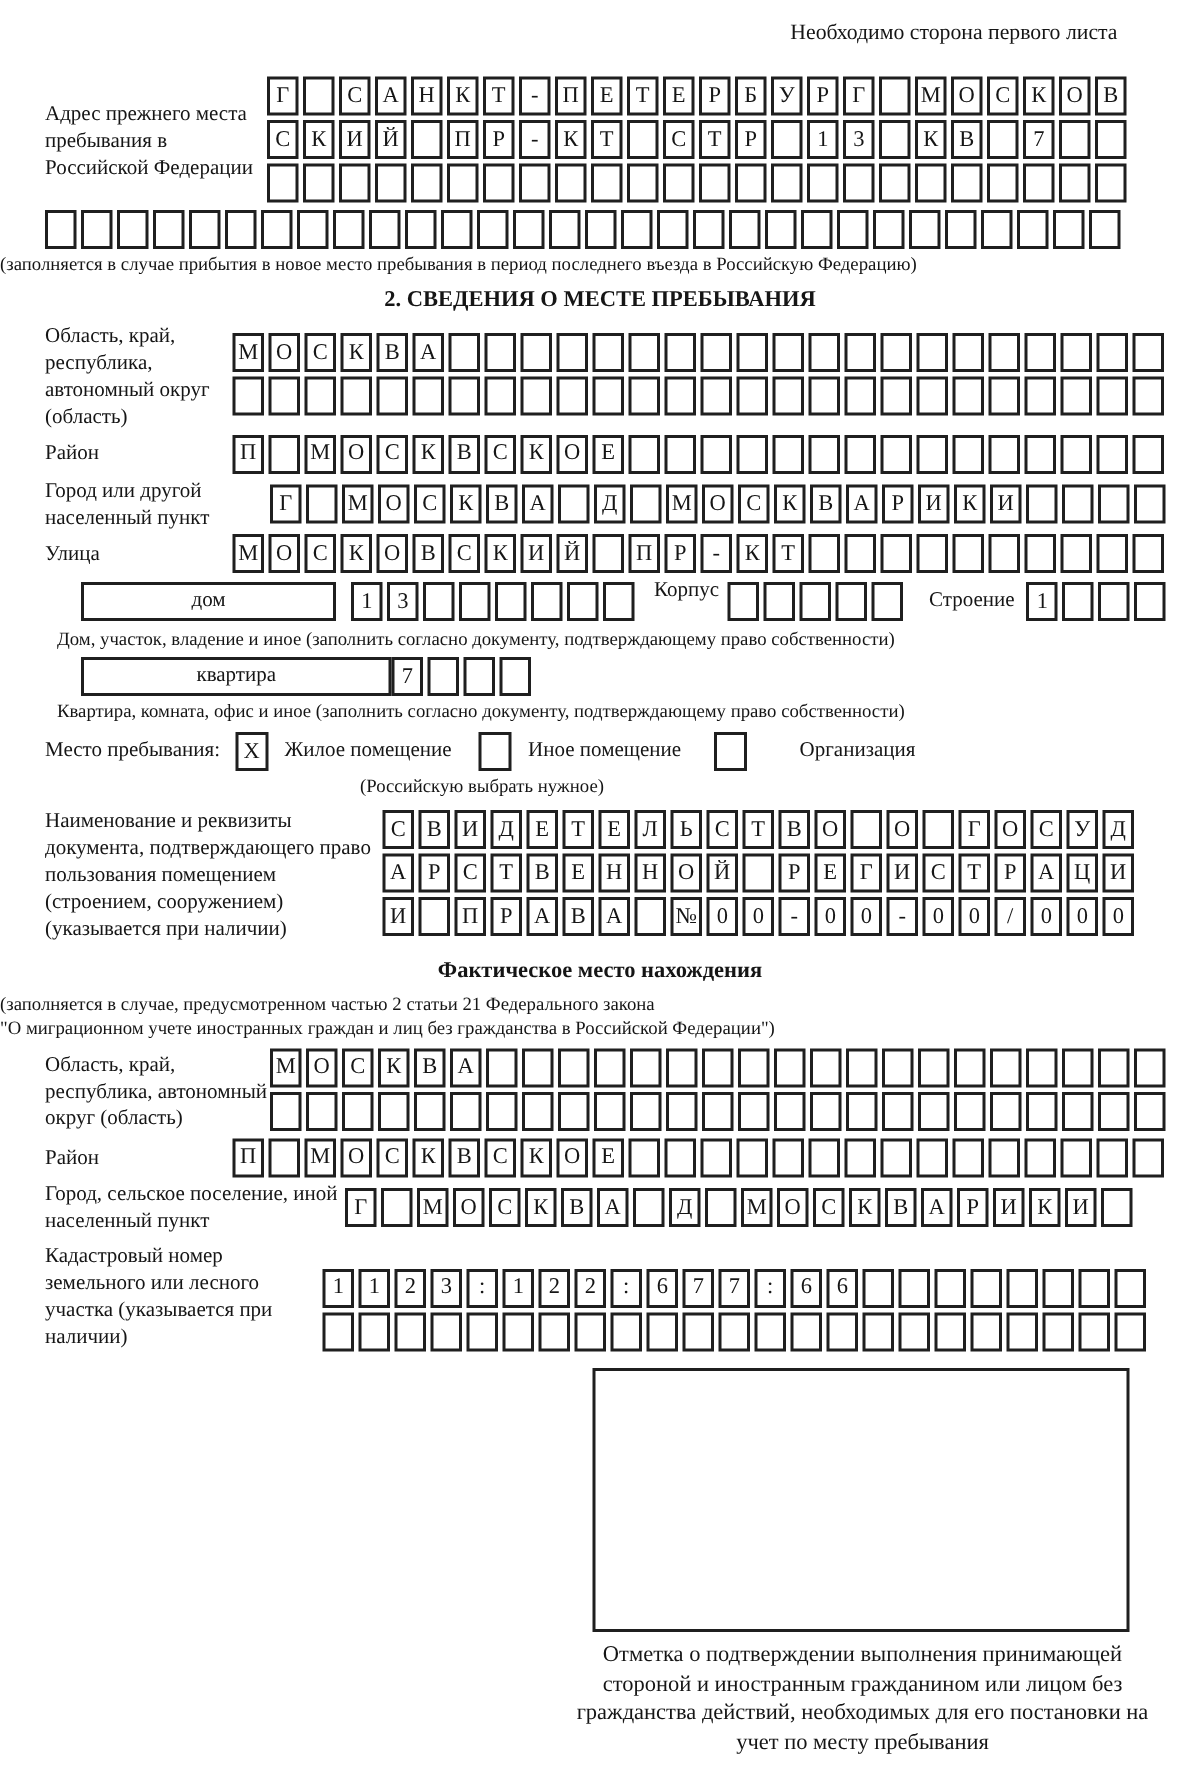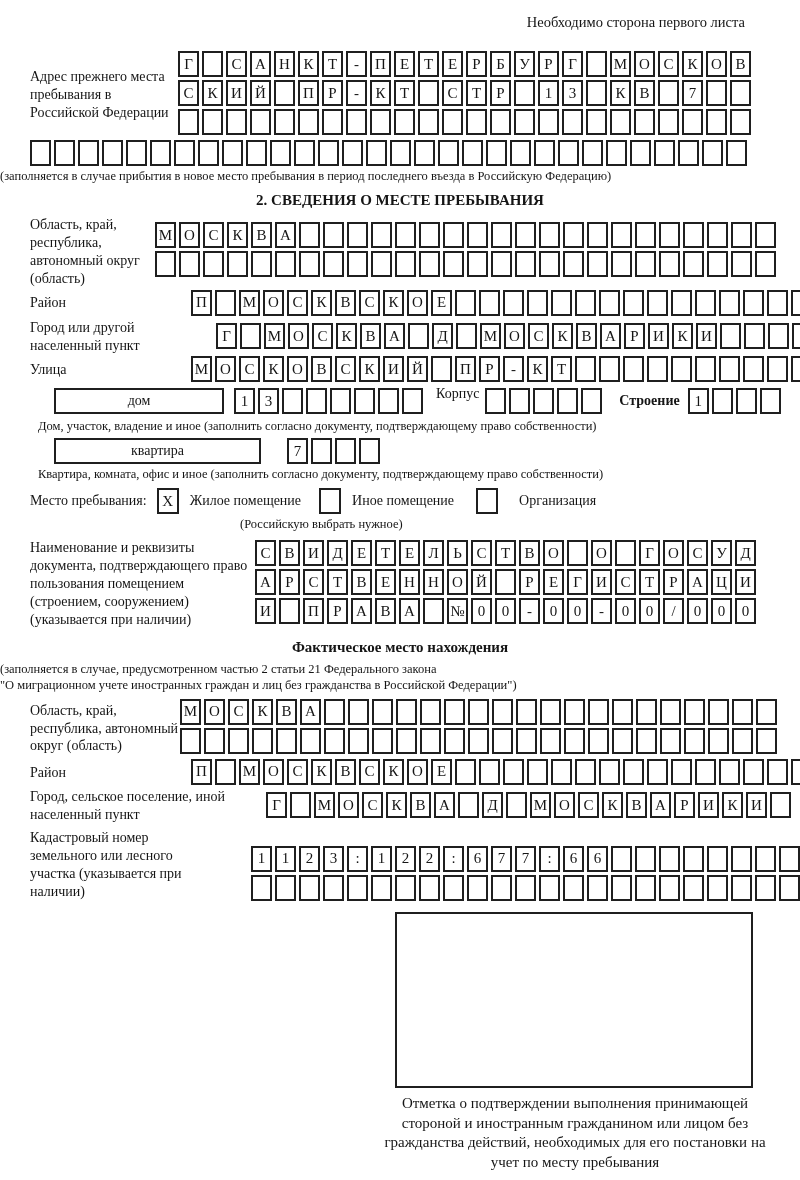--- a/index.html
+++ b/index.html
@@ -49,21 +49,21 @@
     box-sizing:border-box;
     width:358px; height:176px;
     border:2px solid #1f1f1f;
     margin-left:395px;
   }
   .stamp-caption {
     width:400px; margin-left:375px; margin-top:6px;
     font-size:15px; text-align:center; line-height:1.32;
   }
 
-  .mt2 { margin-top:2px;gap:36px; } .mt4 { margin-top:4px;padding-left:24px; } .mt6 { margin-top:6px; }
+  .mt2 { margin-top:2px; } .mt4 { margin-top:4px;padding-left:24px; } .mt6 { margin-top:6px; }
   .mt8 { margin-top:8px; } .mt10 { margin-top:10px; } .mt20 { margin-top:20px; }
 </style>
 </head>
 <body>
 
 <div class="sheet">
 
   <div class="corner">Необходимо сторона первого листа</div>
 
   <div class="frow mt20">
@@ -357,49 +357,49 @@
         <span class="cell"></span>
       </div>
     <div class="inline-label" style="margin:0 6px 14px 10px;">Корпус</div>
     <div class="cells">
         <span class="cell"></span>
         <span class="cell"></span>
         <span class="cell"></span>
         <span class="cell"></span>
         <span class="cell"></span>
       </div>
-    <div class="inline-label" style="margin:0 8px 0 14px;font-weight:bold;">Строение</div>
+    <div class="inline-label" style="margin:0 8px 0 14px;">Строение</div>
     <div class="cells">
         <span class="cell">1</span>
         <span class="cell"></span>
         <span class="cell"></span>
         <span class="cell"></span>
       </div>
   </div>
   <div class="caption" style="text-align:left; margin-left:38px;">Дом, участок, владение и иное (заполнить согласно документу, подтверждающему право собственности)</div>
 
   <div class="frow vcenter mt4">
-    <div class="longbox" style="width:207px; margin-right:26px;">квартира</div>
+    <div class="longbox" style="width:207px; margin-right:0;">квартира</div>
     <div class="cells">
         <span class="cell">7</span>
         <span class="cell"></span>
         <span class="cell"></span>
         <span class="cell"></span>
       </div>
   </div>
   <div class="caption" style="text-align:left; margin-left:38px;">Квартира, комната, офис и иное (заполнить согласно документу, подтверждающему право собственности)</div>
 
   <div class="frow vcenter mt6">
     <span class="inline-label" style="margin-right:10px;">Место пребывания:</span>
     <span class="cell cb">X</span>
     <span class="inline-label" style="margin:0 18px 0 8px;">Жилое помещение</span>
     <span class="cell cb"></span>
     <span class="inline-label" style="margin:0 22px 0 8px;">Иное помещение</span>
     <span class="cell cb"></span>
-    <span class="inline-label" style="margin-left:18px;">Организация</span>
+    <span class="inline-label" style="margin-left:32px;">Организация</span>
   </div>
   <div class="caption" style="text-align:left; margin-left:240px;">(Российскую выбрать нужное)</div>
 
   <div class="frow mt6">
     <div class="flabel w225">Наименование и реквизиты документа, подтверждающего право пользования помещением (строением, сооружением) (указывается при наличии)</div>
     <div class="rows">
       <div class="cells">
           <span class="cell">С</span>
           <span class="cell">В</span>
           <span class="cell">И</span>

